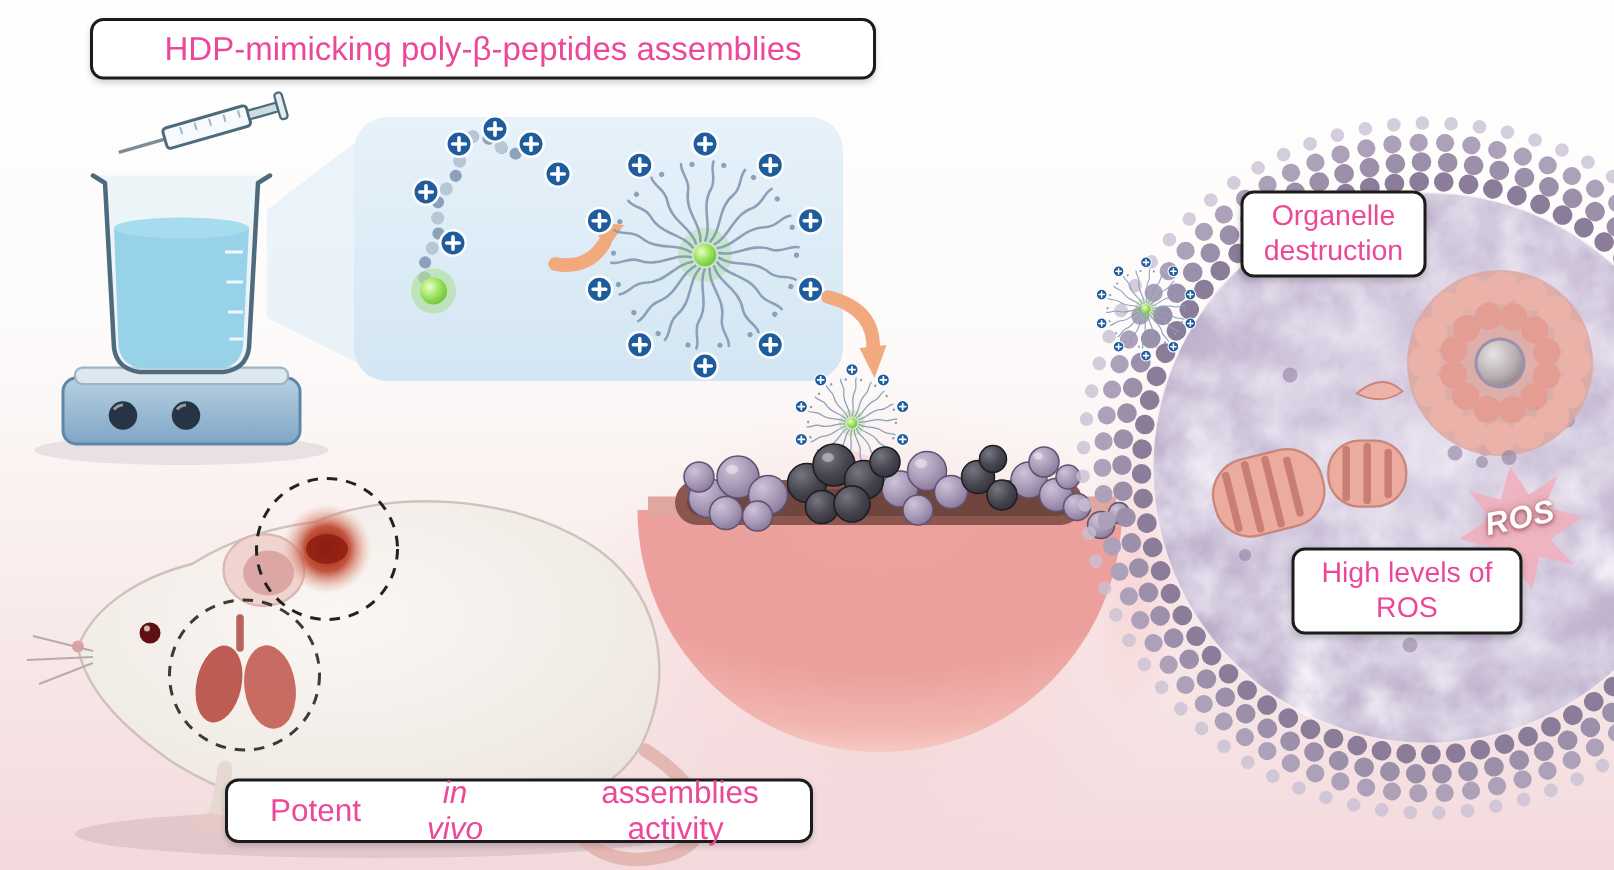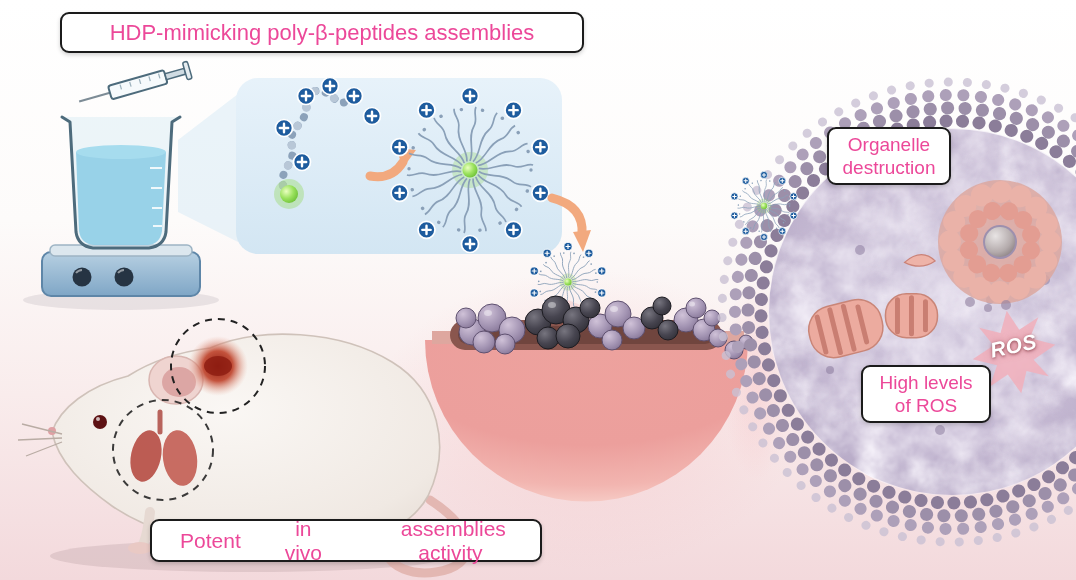--- a/index.html
+++ b/index.html
@@ -9,24 +9,24 @@
     background:linear-gradient(180deg,#ffffff 0%,#fdfbfa 38%,#f9ecec 68%,#f3d9dc 100%);
   }
   .art { position:absolute; left:0; top:0; }
   .label-box {
     position:absolute; background:#ffffff; border:2.4px solid #1b1b1b; border-radius:9px;
     color:#ec4899; text-align:center; display:flex; align-items:center; justify-content:center;
     box-shadow:0 2px 4px rgba(0,0,0,.18);
   }
   .title-box   { left:60px;  top:12px;  width:524px; height:41px; font-size:22px; }
   .organelle-box { left:827px; top:127px; width:124px; height:58px; font-size:19px; line-height:1.22; padding:2px 8px; }
-  .hros-box    { left:861px; top:365px; width:130px; height:58px; font-size:19px; line-height:1.22; padding:2px 10px; }
+  .hros-box    { left:861px; top:365px; width:154px; height:58px; font-size:19px; line-height:1.22; padding:2px 10px; }
   .bottom-box  { left:150px; top:519px; width:392px; height:43px; font-size:21px; }
   .bottom-box span { white-space:pre-wrap;margin-left:28px; }
-  .it { }
+  .it { font-style:italic; }
   .ros-text {
     position:absolute; left:990px; top:334px; font-size:21px; font-weight:bold; font-style:italic;
     color:#ffffff; transform:rotate(-12deg); letter-spacing:.5px;
     text-shadow:0 1px 3px rgba(130,60,70,.85), 0 0 7px rgba(185,95,105,.6);
   }
 </style>
 </head>
 <body>
 
 <div class="canvas">

